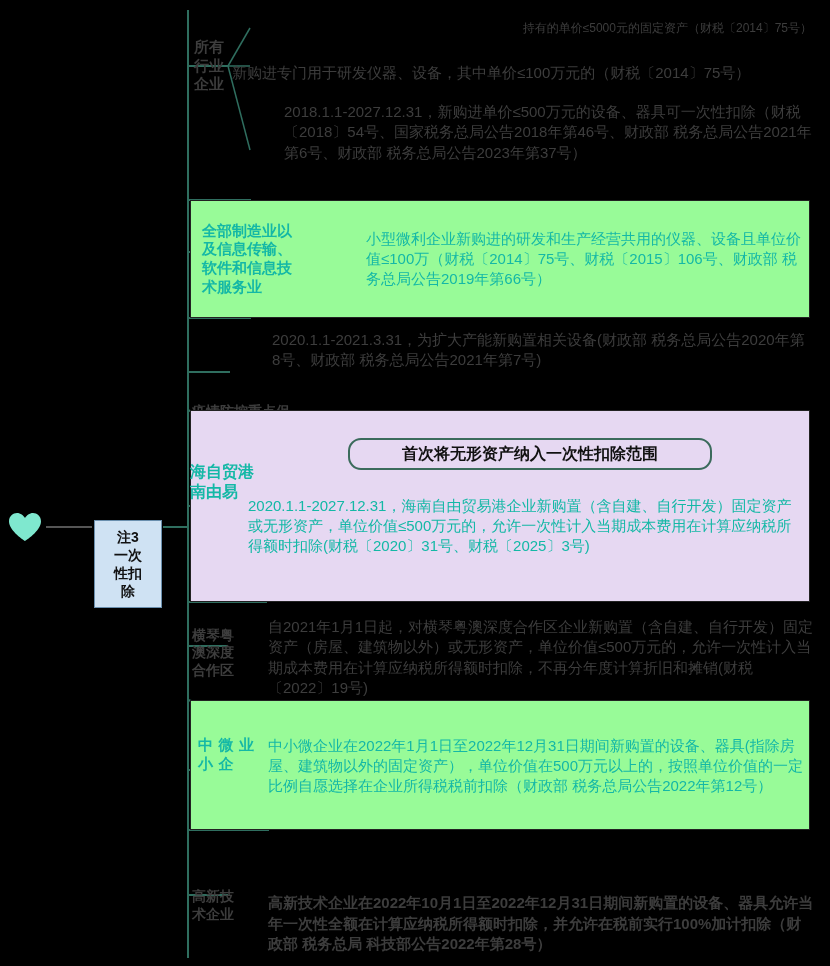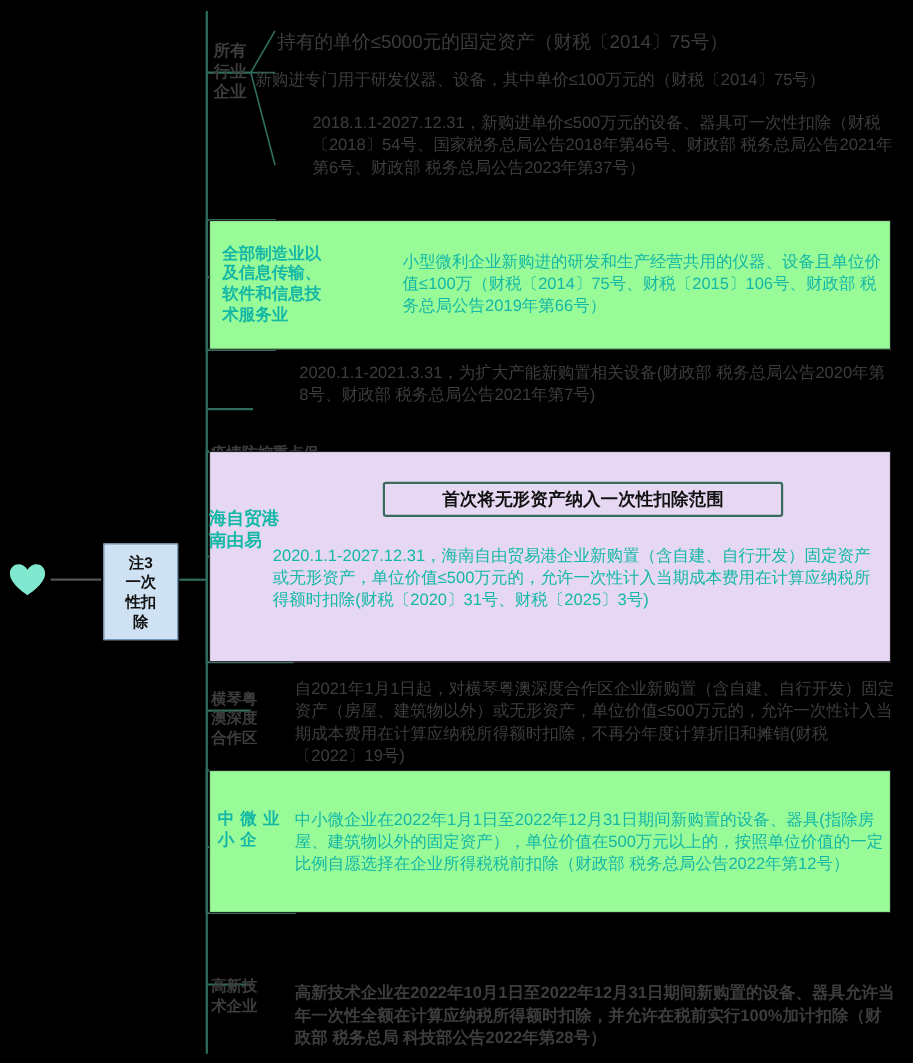--- a/index.html
+++ b/index.html
@@ -63,20 +63,21 @@
   }
   .root-label {
     position: absolute;
     background: #cfe2f3;
     border: 1px solid #6a8fae;
     display: flex; flex-direction: column;
     align-items: center; justify-content: center;
     font-weight: bold;
     color: #111;
     line-height: 1.3;
+    margin-top: 26px;
   }
   .vlabel {
     writing-mode: initial;
   }
 </style>
 </head>
 <body>
 
 <div id="root">
 
@@ -118,21 +119,21 @@
     <span>性扣</span>
     <span>除</span>
   </div>
 
   <div class="label-box dim vlabel" style="left:194px; top:30px; width:54px; height:72px; font-size:15px; flex-direction:column; align-items:flex-start; justify-content:center;">
     <span>所有</span>
     <span>行业</span>
     <span>企业</span>
   </div>
 
-  <div class="content-box dim" style="left:252px; top:23px; width:560px; height:32px; font-size:17px;">
+  <div class="content-box dim" style="left:252px; top:12px; width:560px; height:32px; font-size:12px;justify-content:flex-end;">
     <span>持有的单价≤5000元的固定资产（财税〔2014〕75号）</span>
   </div>
 
   <div class="content-box dim" style="left:232px; top:48px; width:580px; height:50px; font-size:15px;">
     <span>新购进专门用于研发仪器、设备，其中单价≤100万元的（财税〔2014〕75号）</span>
   </div>
 
   <div class="content-box dim" style="left:284px; top:102px; width:534px; height:96px; font-size:15px; align-items:flex-start;">
     <span>2018.1.1-2027.12.31，新购进单价≤500万元的设备、器具可一次性扣除（财税〔2018〕54号、国家税务总局公告2018年第46号、财政部 税务总局公告2021年第6号、财政部 税务总局公告2023年第37号）</span>
   </div>
@@ -150,21 +151,21 @@
 
   <div class="label-box dim" style="left:192px; top:348px; width:132px; height:50px; font-size:14px; flex-direction:column; align-items:flex-start; justify-content:center;margin-top:47px;">
     <span>疫情防控重点保</span>
     <span>障物资生产企业</span>
   </div>
   <div class="content-box dim" style="left:272px; top:330px; width:540px; height:72px; font-size:15px; align-items:flex-start;">
     <span>2020.1.1-2021.3.31，为扩大产能新购置相关设备(财政部 税务总局公告2020年第8号、财政部 税务总局公告2021年第7号)</span>
   </div>
 
   <div class="purple-fill" style="position:absolute; left:190px; top:410px; width:620px; height:192px;"></div>
-  <div class="banner" style="left:348px; top:438px; width:364px; height:32px; font-size:16px;">
+  <div class="banner" style="left:348px; top:438px; width:364px; height:32px; font-size:16px;border-radius:13px;">
     <span>首次将无形资产纳入一次性扣除范围</span>
   </div>
   <div class="label-box bright" style="left:198px; top:462px; width:48px; height:118px; font-size:16px; flex-direction:row; align-items:flex-start; justify-content:center;">
     <span>海南</span>
     <span>自由</span>
     <span>贸易</span>
     <span>港</span>
   </div>
   <div class="content-box bright" style="left:248px; top:470px; width:556px; height:112px; font-size:15px;">
     <span>2020.1.1-2027.12.31，海南自由贸易港企业新购置（含自建、自行开发）固定资产或无形资产，单位价值≤500万元的，允许一次性计入当期成本费用在计算应纳税所得额时扣除(财税〔2020〕31号、财税〔2025〕3号)</span>

